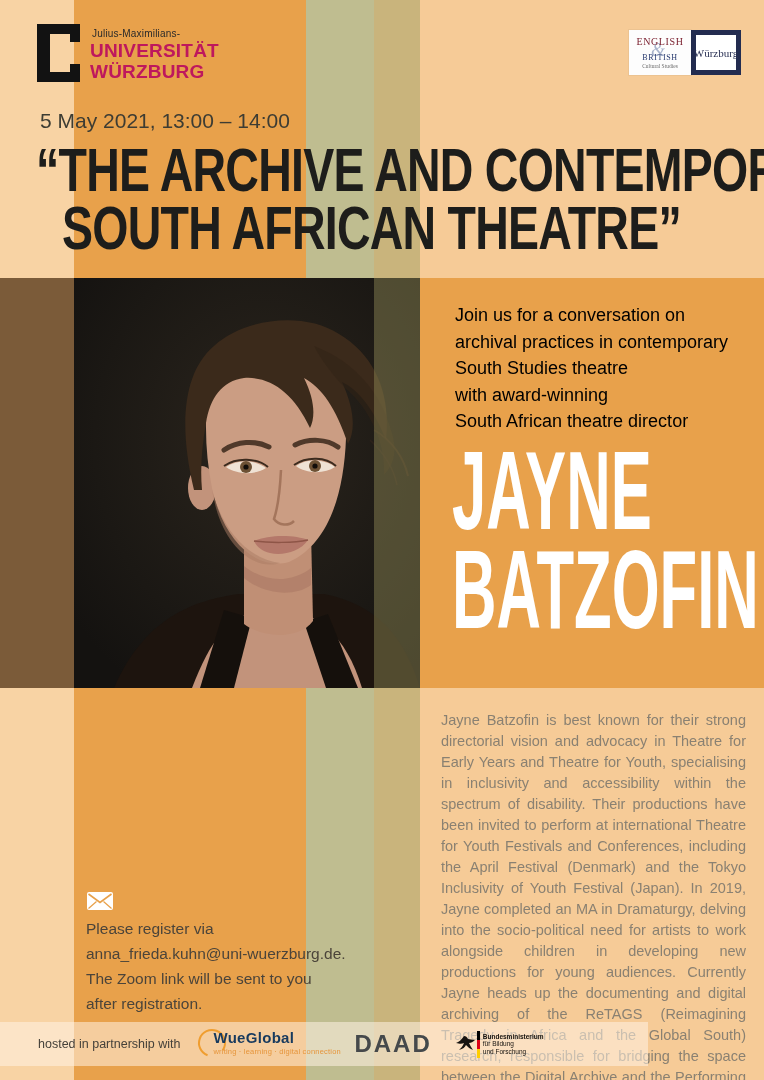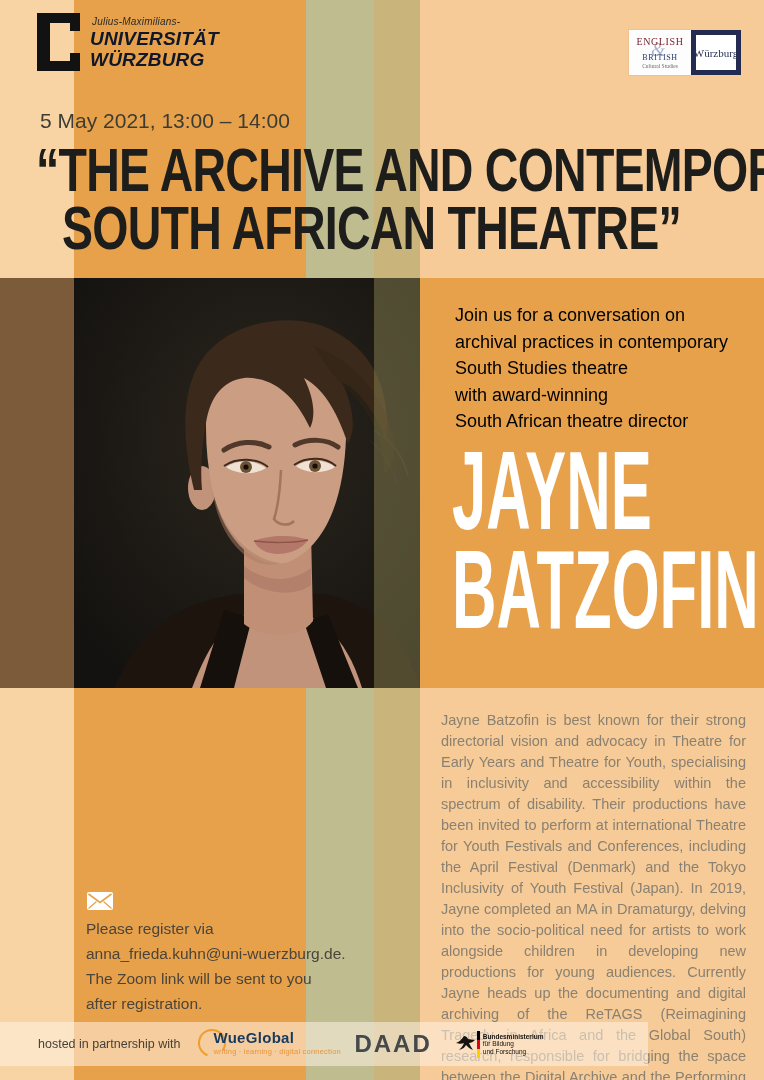--- a/index.html
+++ b/index.html
@@ -14,24 +14,24 @@
   .s-tan{left:374px;width:46px;background:#c9b47c;}
   .s-right-peach{left:420px;width:344px;background:#f6cb97;}
 
   
   .mid-brown{position:absolute;left:0;top:278px;width:74px;height:410px;background:#7b5b39;}
   .photo{position:absolute;left:74px;top:278px;width:346px;height:410px;}
   .photo-olive{position:absolute;left:374px;top:278px;width:46px;height:410px;background:rgba(148,142,88,.45);}
   .orange-panel{position:absolute;left:420px;top:278px;width:344px;height:410px;background:#e8a14b;}
 
   
-  .uni-logo{position:absolute;left:37px;top:13px;display:flex;align-items:flex-start;font-style:italic;}
+  .uni-logo{position:absolute;left:37px;top:24px;display:flex;align-items:center;}
   .uni-mark{width:44px;height:58px;margin-right:9px;}
   .uni-small{font-size:10px;color:#2a2a2a;letter-spacing:.2px;margin:3px 0 1px 2px;}
-  .uni-line{font-size:19px;font-weight:bold;color:#0f172a;line-height:21px;letter-spacing:.2px;}
+  .uni-line{font-size:19px;font-weight:bold;color:#be185d;line-height:21px;letter-spacing:.2px;}
 
   
   .badges{position:absolute;left:629px;top:30px;display:flex;}
   .badge-english{width:62px;height:45px;background:#fdfdfd;position:relative;
      display:flex;flex-direction:column;align-items:center;justify-content:center;box-shadow:0 0 0 1px rgba(0,0,0,.04);}
   .be-amp{position:absolute;left:22px;top:10px;font-family:"Liberation Serif",serif;font-style:italic;
      font-size:18px;color:#9aa7c4;opacity:.85;}
   .be-l1{font-family:Liberation Serif, serif;font-size:10px;letter-spacing:.6px;color:#7c2231;text-transform:uppercase;z-index:1;}
   .be-l2{font-family:"Liberation Serif",serif;font-size:8px;letter-spacing:.6px;color:#25376d;text-transform:uppercase;z-index:1;margin-top:6px;}
   .be-l3{font-family:"Liberation Serif",serif;font-size:5.5px;color:#6b6b6b;z-index:1;margin-top:1px;}

